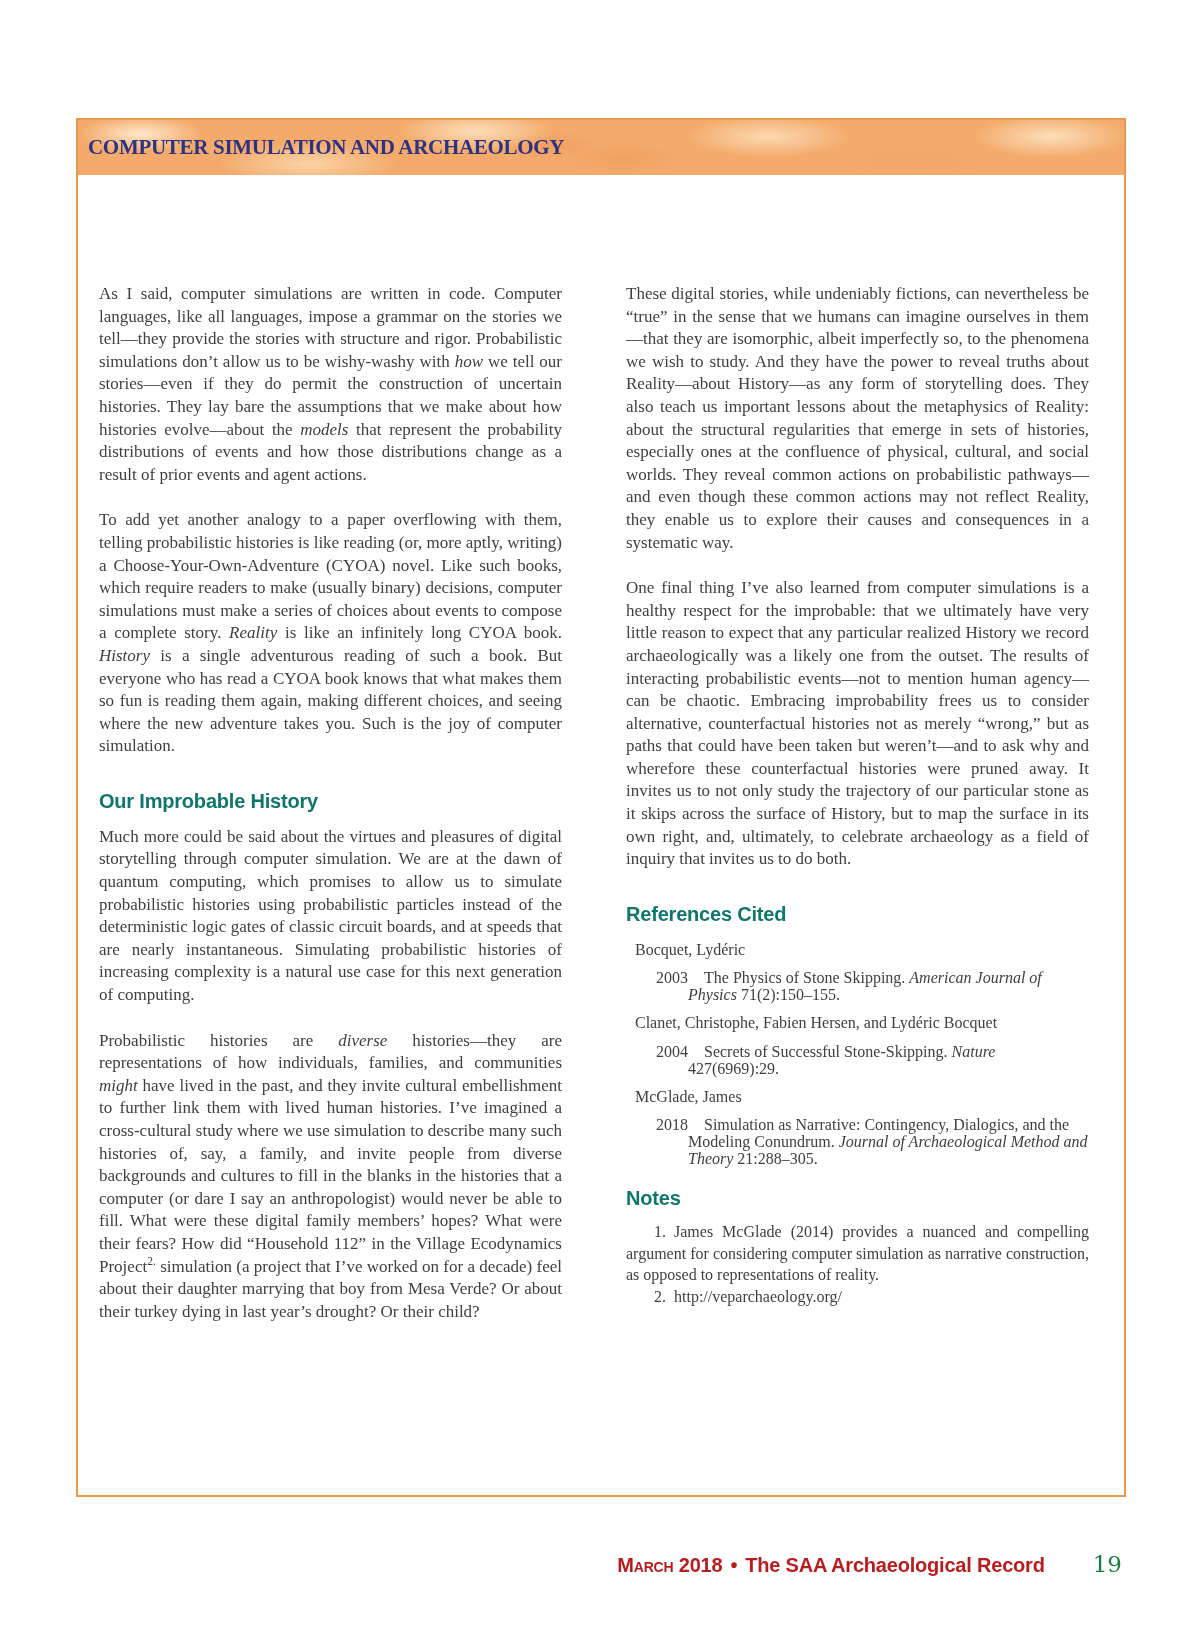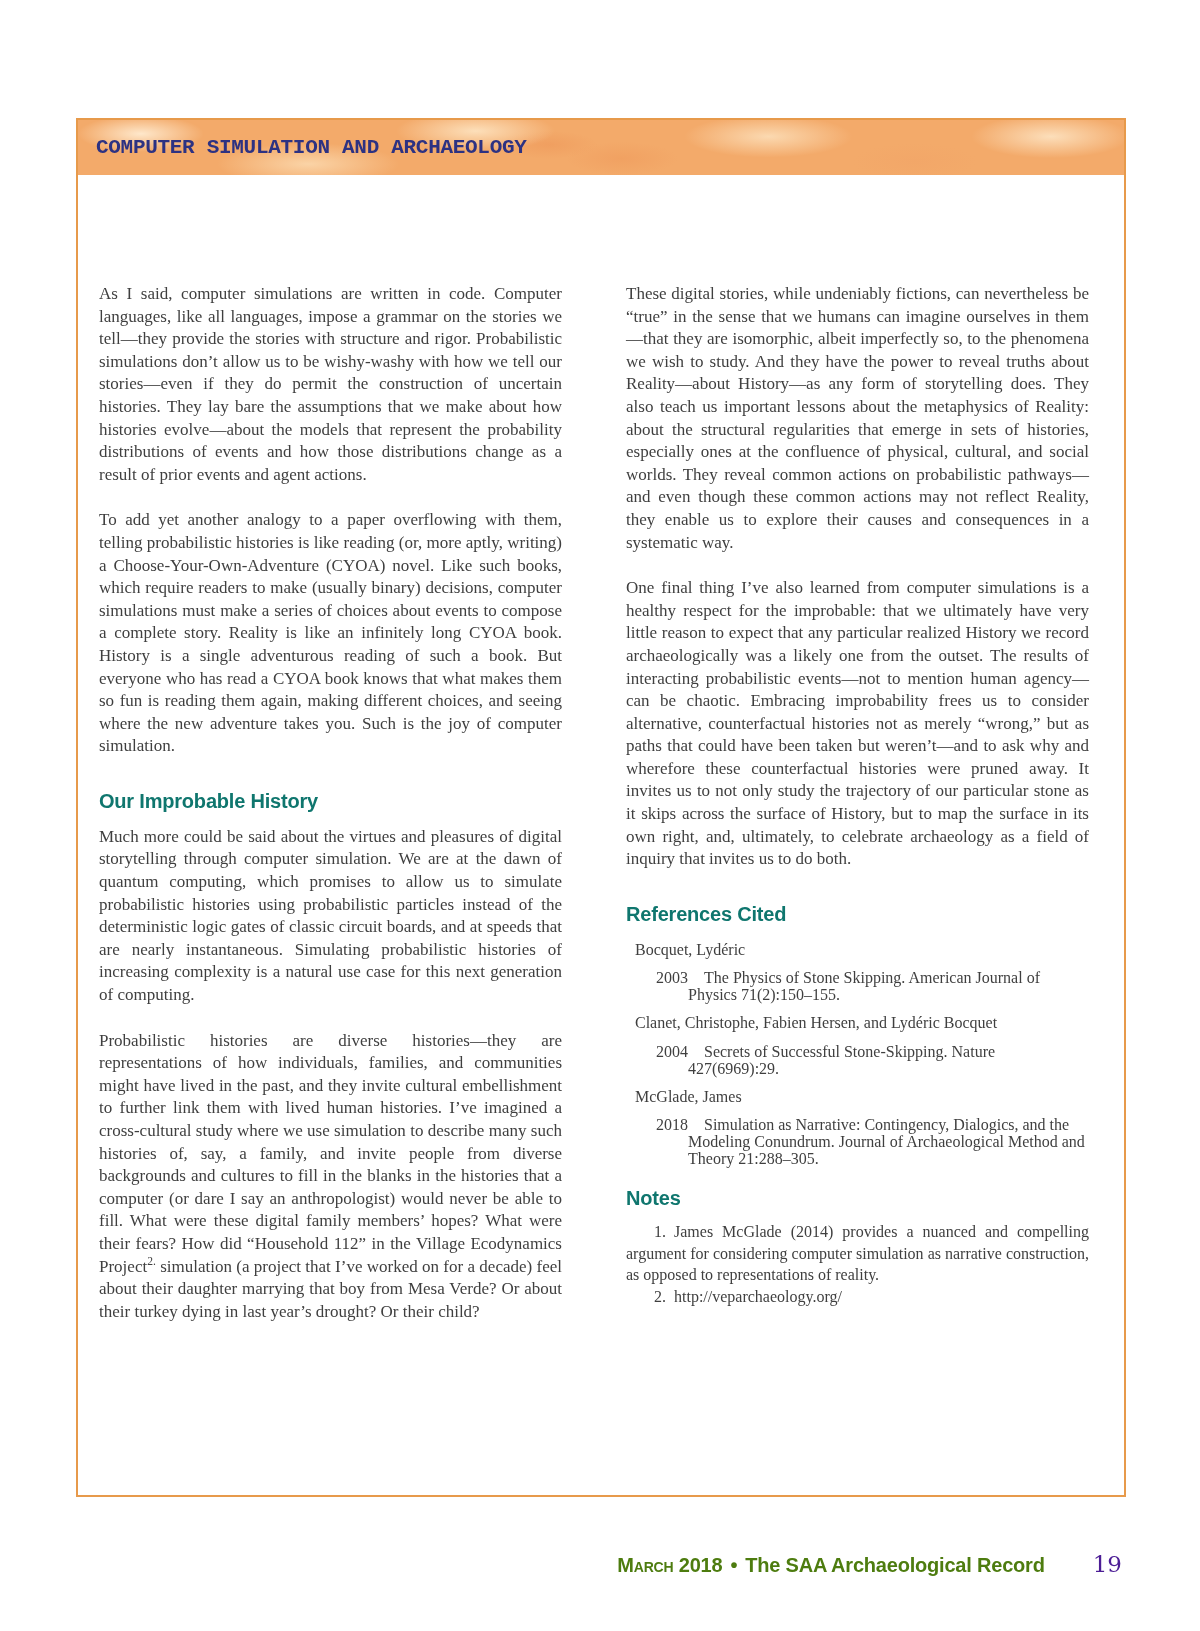--- a/index.html
+++ b/index.html
@@ -12,39 +12,39 @@
         background-image:
           radial-gradient(ellipse 90px 26px at 6% 25%, rgba(255,235,208,0.95), rgba(255,235,208,0) 70%),
           radial-gradient(ellipse 130px 30px at 22% 80%, rgba(251,216,173,0.9), rgba(251,216,173,0) 70%),
           radial-gradient(ellipse 110px 28px at 38% 20%, rgba(253,226,190,0.95), rgba(253,226,190,0) 72%),
           radial-gradient(ellipse 80px 24px at 52% 70%, rgba(240,158,95,0.75), rgba(240,158,95,0) 70%),
           radial-gradient(ellipse 120px 30px at 66% 30%, rgba(252,222,184,0.9), rgba(252,222,184,0) 70%),
           radial-gradient(ellipse 90px 26px at 80% 75%, rgba(242,166,104,0.8), rgba(242,166,104,0) 70%),
           radial-gradient(ellipse 110px 30px at 93% 30%, rgba(253,228,195,0.9), rgba(253,228,195,0) 72%),
           radial-gradient(ellipse 70px 20px at 45% 45%, rgba(238,150,88,0.55), rgba(238,150,88,0) 70%);
         display:flex;align-items:center;}
-  .banner-title{font-family:Liberation Mono, monospace;font-weight:700;font-size:21px;
-        letter-spacing:-0.3px;color:#2d3282;padding-left:18px;}
+  .banner-title{font-family:Liberation Serif, serif;font-weight:700;font-size:21px;
+        letter-spacing:-0.3px;color:#2d3282;padding-left:10px;}
   .columns{display:flex;gap:64px;padding:108px 0 0 21px;}
   .col{width:463px;color:#3f3f3f;}
   .body-para{font-size:17px;line-height:22.6px;text-align:justify;margin:0 0 23px 0;}
   .section-heading{font-family:"Liberation Sans", sans-serif;font-weight:700;font-size:20px;
         color:#0f766e;margin:32px 0 13px 0;letter-spacing:-0.2px;}
   .section-heading.tight{margin:20px 0 11px 0;}
   .ref-author{font-size:16px;line-height:21.5px;margin:9px;}
   .ref-entry{font-size:16px;line-height:17px;margin:0;padding-left:62px;text-indent:-32px;}
   .note-para{font-size:16px;line-height:21.5px;margin:0;text-indent:28px;text-align:justify;}
-  .it{}
+  .it{font-style:italic;}
   sup{font-size:68%;line-height:0;vertical-align:super;}
   .footer{position:absolute;top:1551px;right:78px;display:flex;align-items:baseline;}
   .footer-text{font-family:"Liberation Sans", sans-serif;font-weight:700;font-size:20px;
-        color:#4d7c0f;letter-spacing:-0.2px;}
+        color:#b91c1c;letter-spacing:-0.2px;}
   .issue{font-variant:small-caps;}
   .bullet{margin:0 8px;}
-  .page-num{font-family:"DejaVu Serif", serif;font-size:23px;color:#4c1d95;margin-left:48px;}
+  .page-num{font-family:"DejaVu Serif", serif;font-size:23px;color:#15803d;margin-left:48px;}
 </style>
 </head>
 <body>
 
 <div class="page">
   <div class="content-box">
     <div class="banner">
       <span class="banner-title">COMPUTER SIMULATION AND ARCHAEOLOGY</span>
     </div>
     <div class="columns">

